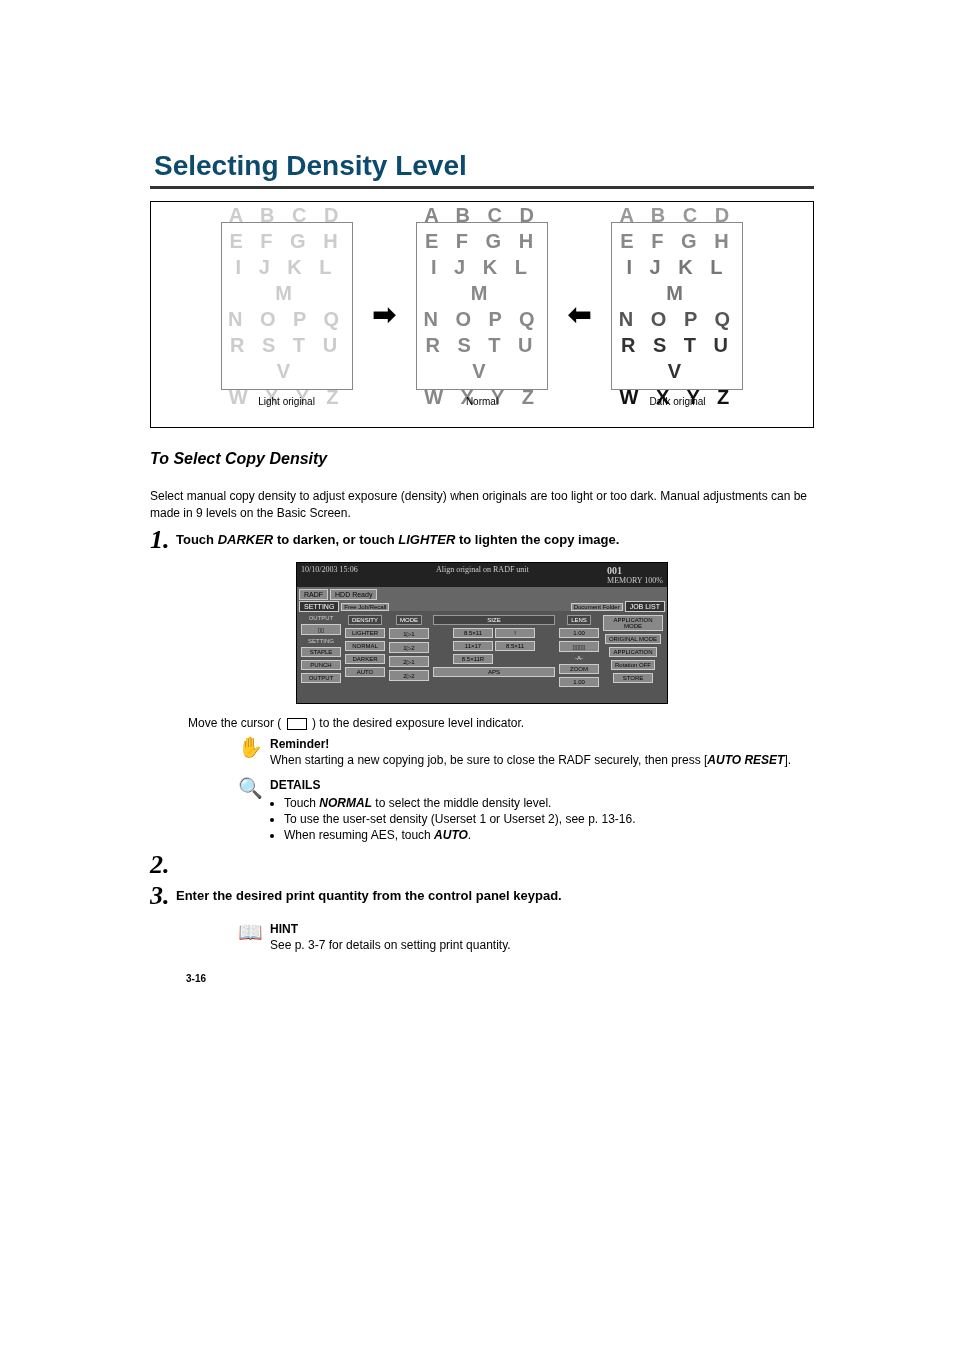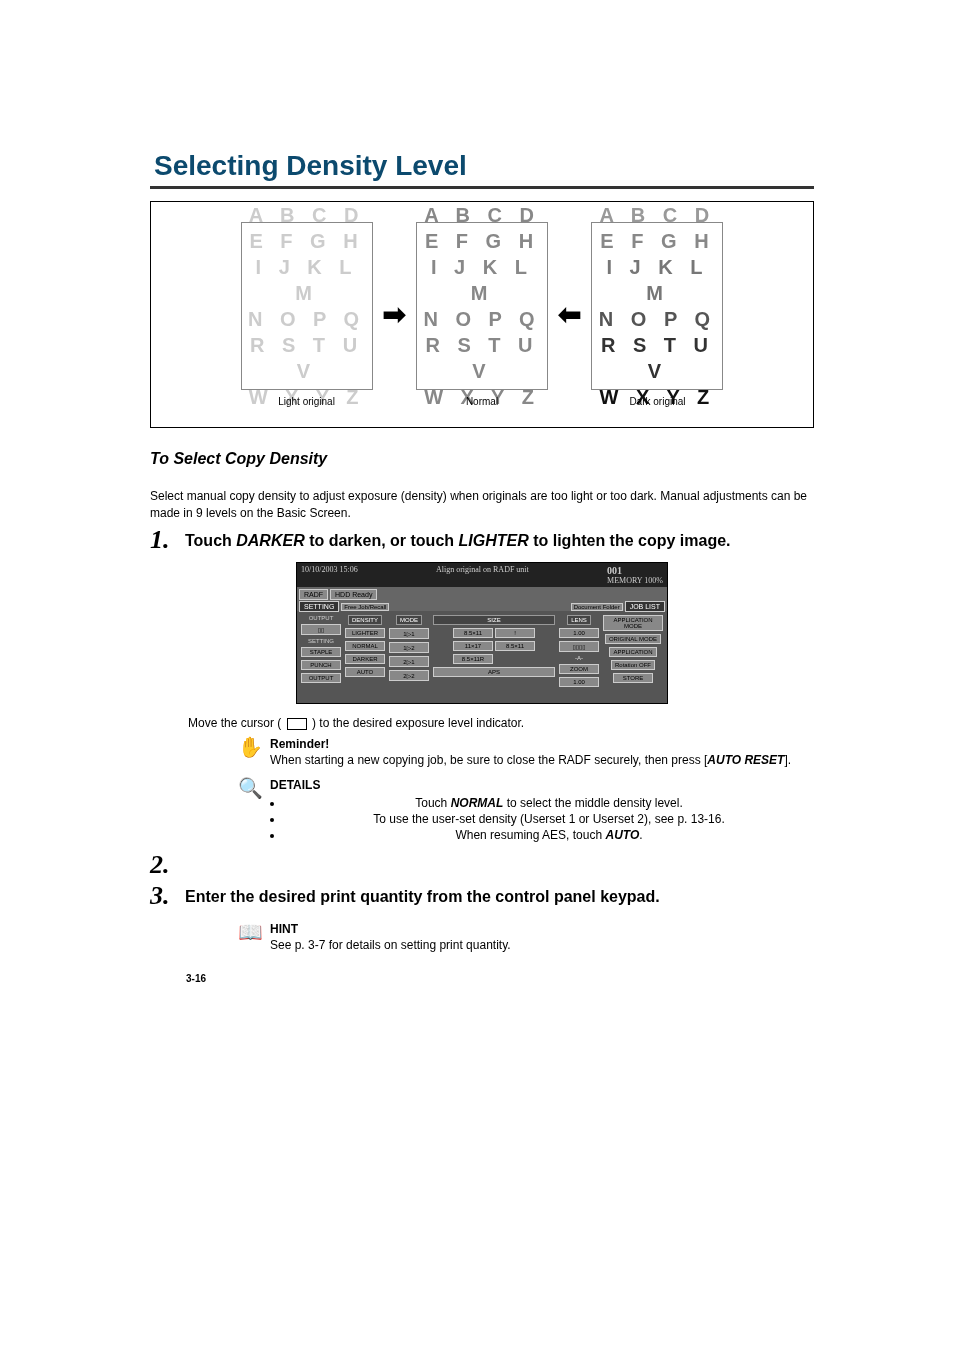--- a/index.html
+++ b/index.html
@@ -29,21 +29,21 @@
       font-size: 12px;
       line-height: 1.4;
       margin-bottom: 12px;
     }
     .diagram-box {
       border: 1px solid #000;
       padding: 20px;
       display: flex;
       align-items: center;
       justify-content: center;
-      gap: 10px;
+      gap: 20px;
       margin-bottom: 22px;
     }
     .sample-wrap {
       text-align: center;
     }
     .sample-panel {
       border: 1px solid #888;
       width: 130px;
       height: 166px;
       display: flex;
@@ -91,24 +91,23 @@
     .step-num {
       font-family: "Times New Roman", serif;
       font-style: italic;
       font-weight: bold;
       font-size: 26px;
       width: 26px;
       flex-shrink: 0;
       line-height: 1.1;
     }
     .step-text {
-      font-size: 16px;
+      font-size: 13px;
       font-weight: bold;
       padding-top: 6px;
-      margin-left: 9px;
     }
     .step-text .i { font-style: italic; }
     .screenshot {
       width: 370px;
       height: 140px;
       margin: 8px auto 12px auto;
       border: 1px solid #000;
       background: #555;
       position: relative;
       font-size: 7px;
@@ -211,21 +210,20 @@
       font-size: 20px;
     }
     .note-title {
       font-weight: bold;
       font-size: 12px;
       text-align: right;
     }
     .note-block ul {
       margin: 2px 0 0 0;
       padding-left: 14px;
-      text-align: center;
     }
     .note-block li {
       margin: 0;
     }
     .page-num {
       font-size: 10px;
       font-weight: bold;
       margin-top: 20px;
       margin-left: 36px;
     }

